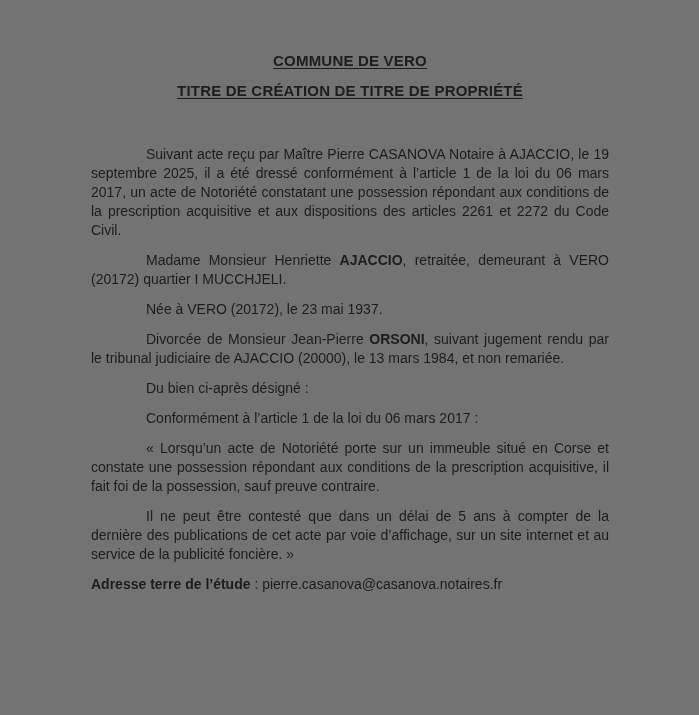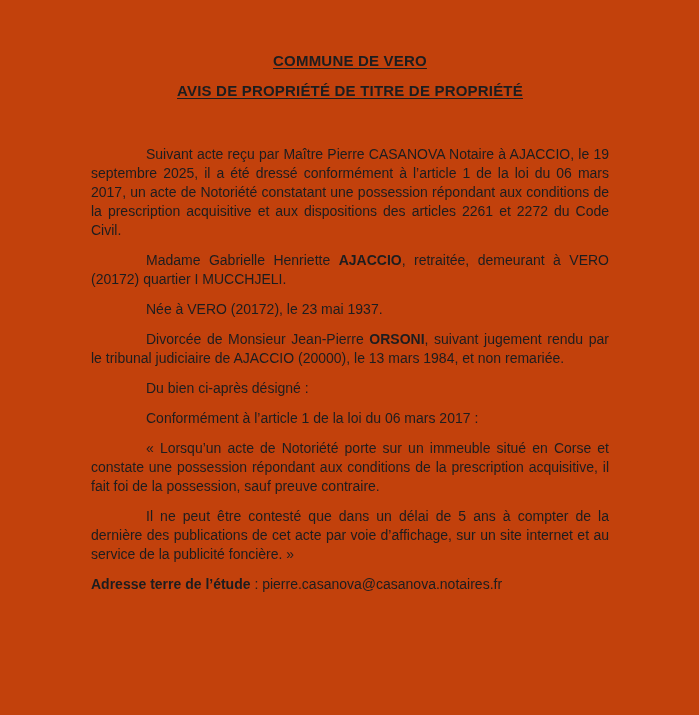--- a/index.html
+++ b/index.html
@@ -10,21 +10,21 @@
   body {
     width: 699px;
     height: 715px;
     overflow: hidden;
     font-family: "Liberation Sans", sans-serif;
   }
   .page {
     box-sizing: border-box;
     width: 699px;
     height: 715px;
-    background: #c2410c;
+    background: #737373;
     padding: 52px 79px 0 80px;
     color: #1d1d1f;
   }
   .title {
     text-align: center;
     font-weight: 700;
     font-size: 15px;
     line-height: 18px;
     text-decoration: underline;
     text-underline-offset: 2px;
@@ -48,25 +48,25 @@
   .gap-sm { margin-top: 8px; }
   .gap-md { margin-top: 16px; }
   .b { font-weight: 700; }
 </style>
 </head>
 <body>
 
 <div class="page">
   <div>
     <div class="title">COMMUNE DE VERO</div>
-    <div class="title subtitle">AVIS DE PROPRIÉTÉ DE TITRE DE PROPRIÉTÉ</div>
+    <div class="title subtitle">TITRE DE CRÉATION DE TITRE DE PROPRIÉTÉ</div>
   </div>
   <div class="doc" id="doc-body">
       <p class="indent justify"><span>Suivant acte reçu par Maître Pierre CASANOVA Notaire à AJACCIO, le 19 septembre 2025, il a été dressé conformément à l’article 1 de la loi du 06 mars 2017, un acte de Notoriété constatant une possession répondant aux conditions de la prescription acquisitive et aux dispositions des articles 2261 et 2272 du Code Civil.</span></p>
-      <p class="indent justify"><span>Madame Gabrielle Henriette </span><span class="b">AJACCIO</span><span>, retraitée, demeurant à VERO (20172) quartier I MUCCHJELI.</span></p>
+      <p class="indent justify"><span>Madame Monsieur Henriette </span><span class="b">AJACCIO</span><span>, retraitée, demeurant à VERO (20172) quartier I MUCCHJELI.</span></p>
       <p class="indent"><span>Née à VERO (20172), le 23 mai 1937.</span></p>
       <p class="indent justify"><span>Divorcée de Monsieur Jean-Pierre </span><span class="b">ORSONI</span><span>, suivant jugement rendu par le tribunal judiciaire de AJACCIO (20000), le 13 mars 1984, et non remariée.</span></p>
       <p class="indent gap-md"><span>Du bien ci-après désigné :</span></p>
       <p class="indent gap-md"><span>Conformément à l’article 1 de la loi du 06 mars 2017 :</span></p>
       <p class="indent justify gap-md"><span>« Lorsqu’un acte de Notoriété porte sur un immeuble situé en Corse et constate une possession répondant aux conditions de la prescription acquisitive, il fait foi de la possession, sauf preuve contraire.</span></p>
       <p class="indent justify gap-md"><span>Il ne peut être contesté que dans un délai de 5 ans à compter de la dernière des publications de cet acte par voie d’affichage, sur un site internet et au service de la publicité foncière. »</span></p>
       <p class="gap-xs"><span class="b">Adresse terre de l’étude</span><span> : pierre.casanova@casanova.notaires.fr</span></p>
     </div>
 </div>
 

